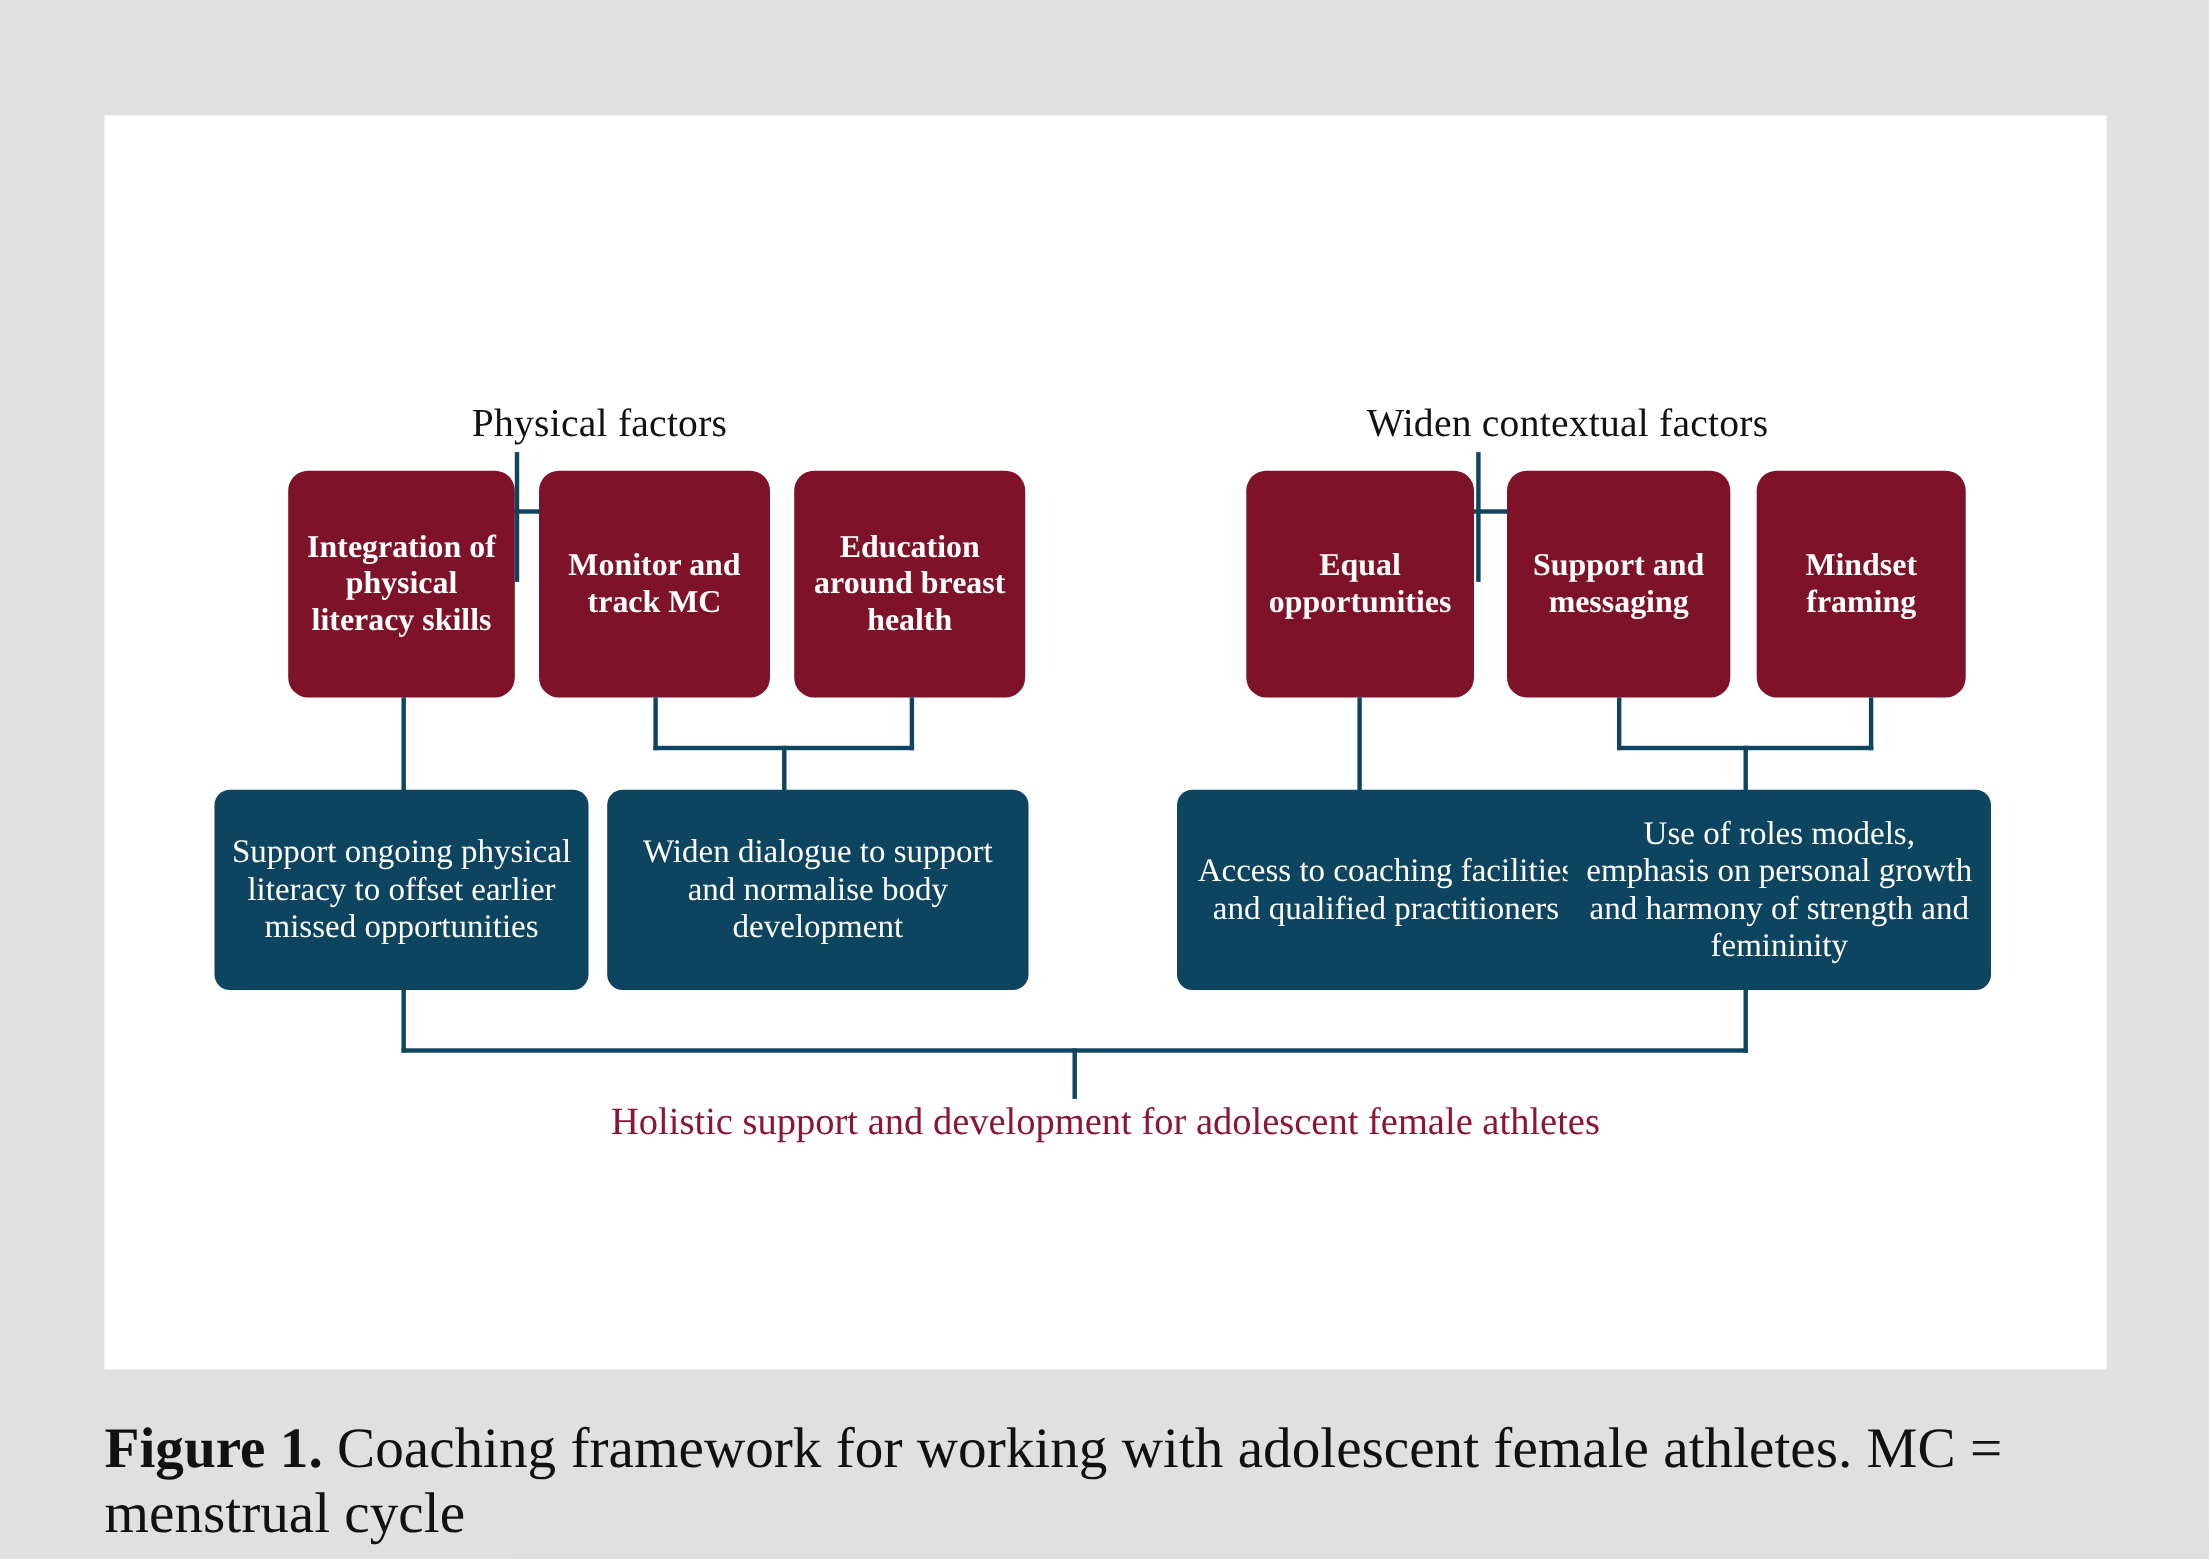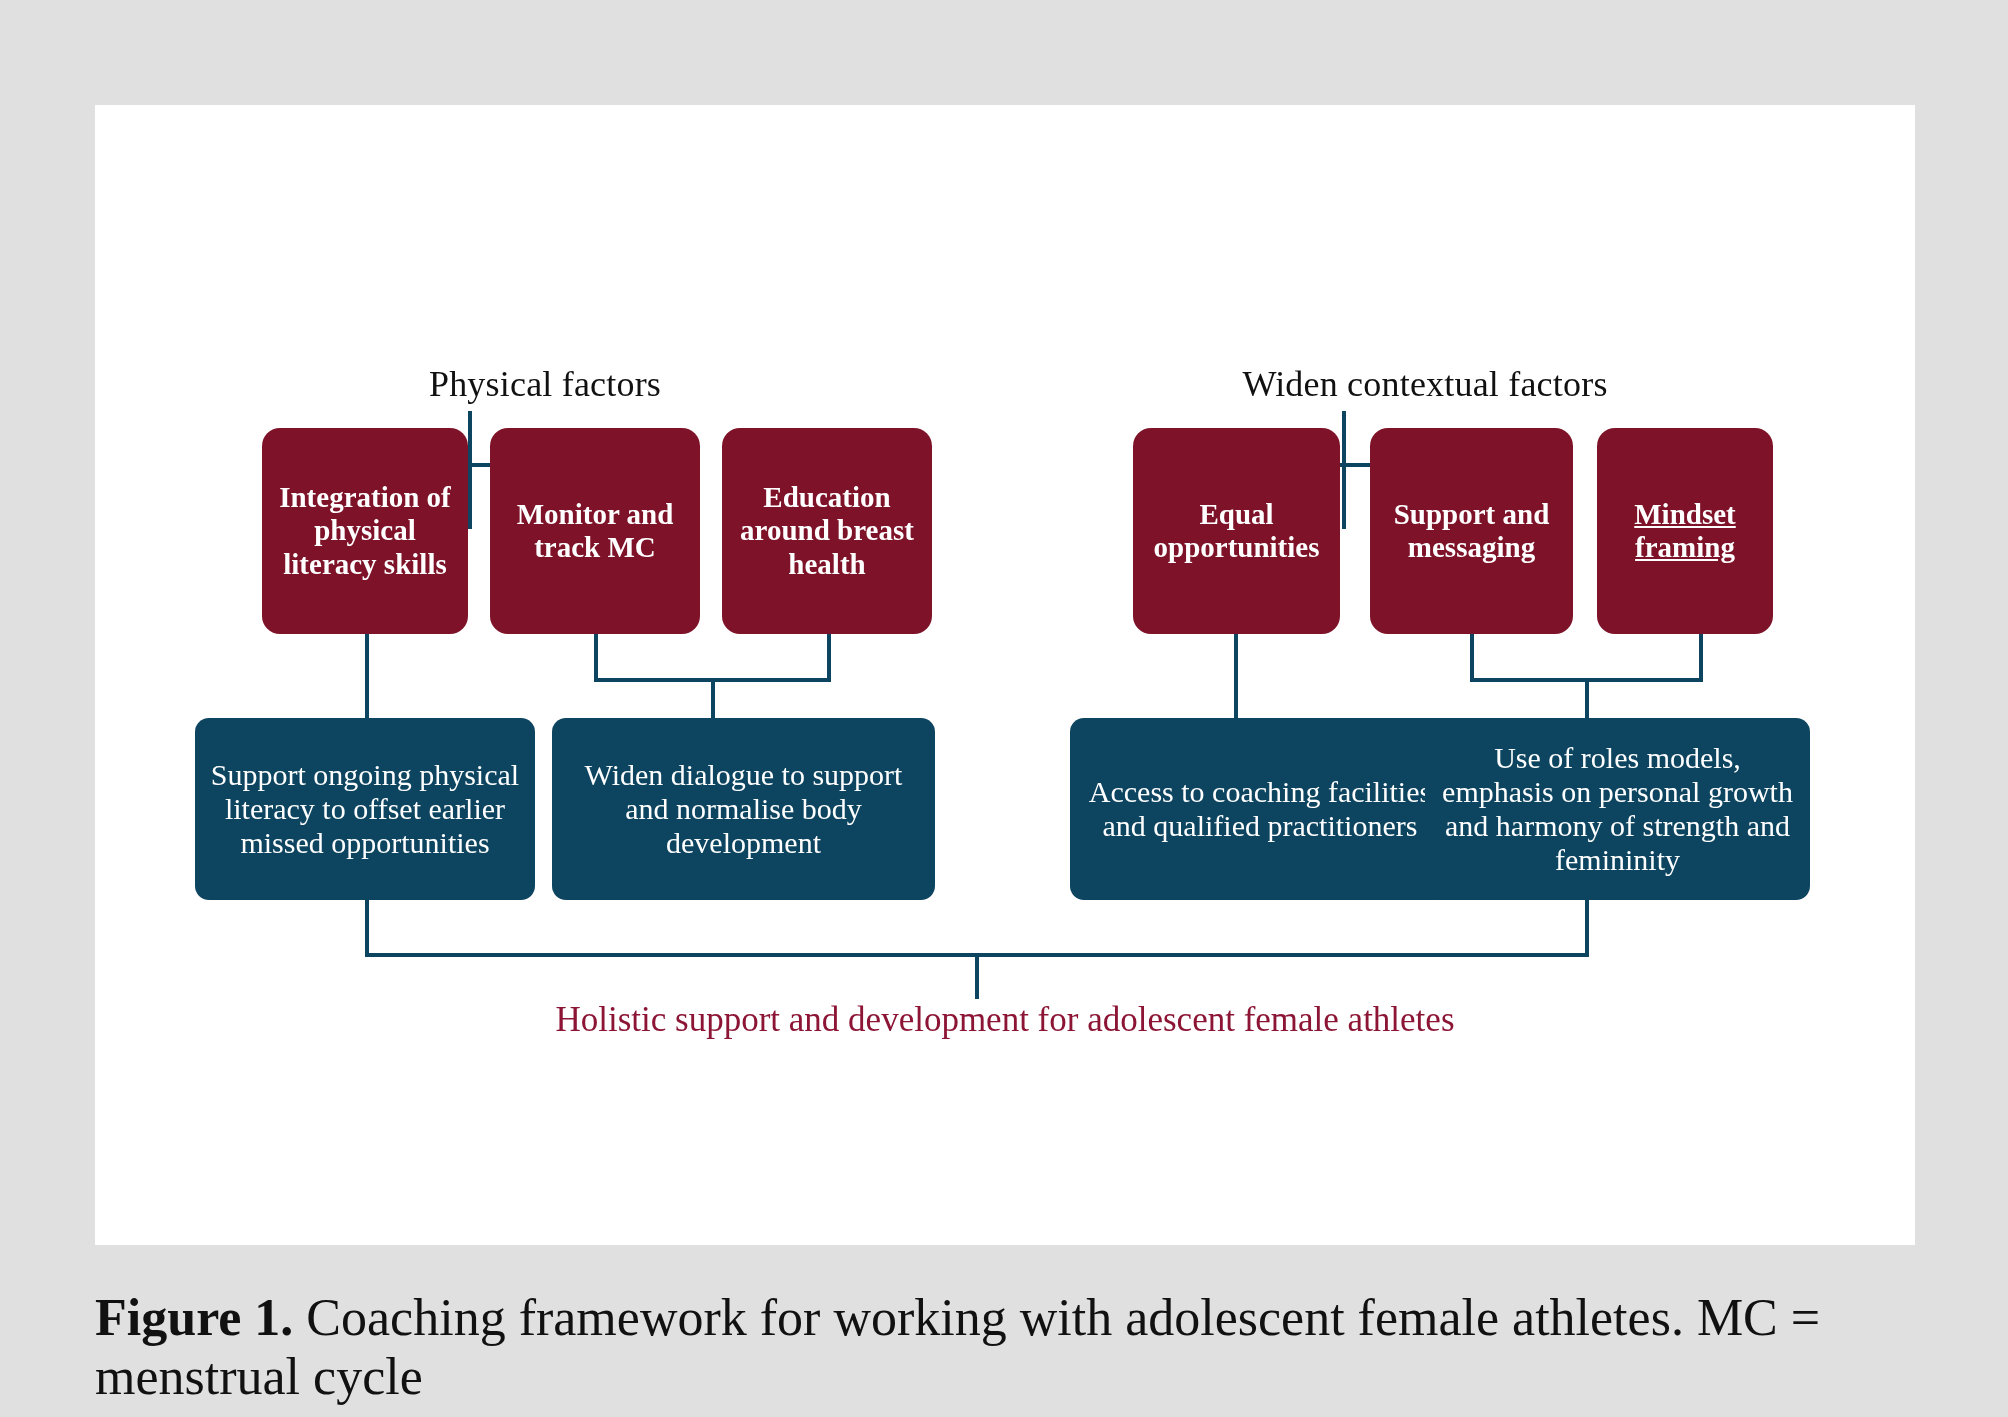--- a/index.html
+++ b/index.html
@@ -62,21 +62,21 @@
     padding:6px 10px;
   }
 
   
   .r-row{top:323px;height:206px;}
   #red-0{left:167px;width:206px;}
   #red-1{left:395px;width:210px;}
   #red-2{left:627px;width:210px;}
   #red-3{left:1038px;width:207px;}
   #red-4{left:1275px;width:203px;}
-  #red-5{left:1502px;width:176px;text-decoration:underline;}
+  #red-5{left:1502px;width:190px;}
 
   
   .t-row{top:613px;height:182px;}
   #teal-0{left:100px;width:340px;}
   #teal-1{left:457px;width:383px;}
   #teal-2{left:975px;width:380px;}
   #teal-3{left:1330px;width:385px;}
 
   
   #summary{

